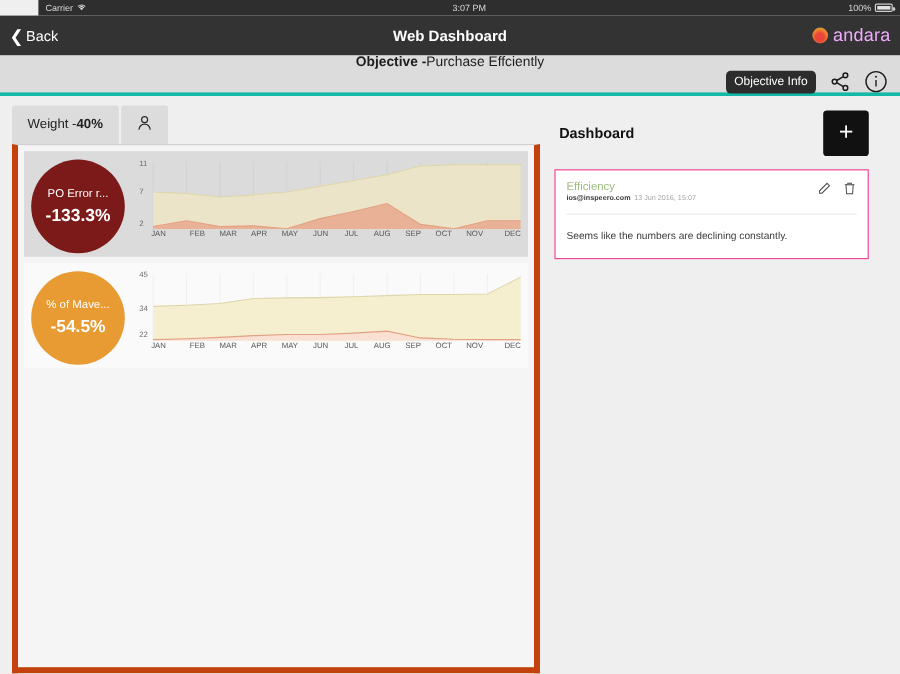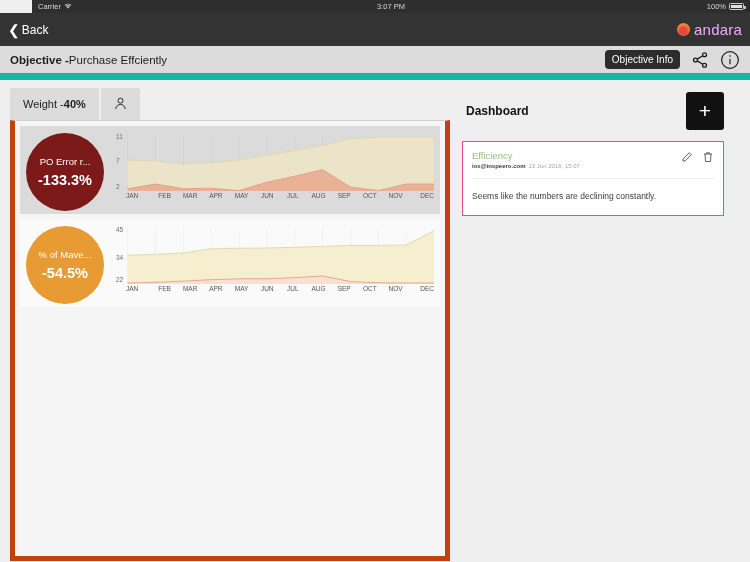--- a/index.html
+++ b/index.html
@@ -37,22 +37,22 @@
     position: absolute; left: 0; right: 0; text-align: center;
     font-size: 12.5px; font-weight: 600; color: #ffffff; pointer-events: none;
   }
   .brand { margin-left: auto; display: flex; align-items: center; gap: 4px; z-index: 2; }
   .brand-dot { width: 13px; height: 13px; border-radius: 50%;
     background: radial-gradient(circle at 48% 62%, #e8453c 0%, #e8453c 33%, #f3842c 60%, #8cc63e 100%); }
   .brand-name { font-size: 15px; color: #f0abfc; letter-spacing: 0.2px; font-weight: 300; }
 
   
   .objbar {
-    height: 34px; background: #dcdcdc; border-bottom: 7px solid #14b8a6;
-    display: flex; align-items: center; padding: 0 10px;
+    height: 34px; background: #dcdcdc; border-bottom: 3px solid #14b8a6;
+    display: flex; align-items: center; padding: 0 10px; flex-direction: column;
   }
   .obj-text { font-size: 11.5px; color: #1d1d1d; }
   .obj-text b { font-weight: 700; }
   .obj-right { margin-left: auto; display: flex; align-items: center; gap: 11px; }
   .tooltip {
     background: #2c2c2c; color: #fff; font-size: 10px;
     padding: 4px 7px; border-radius: 4px; white-space: nowrap; cursor: pointer;
   }
   .icon-btn { cursor: pointer; display:flex; align-items:center; justify-content:center; }
 
@@ -146,20 +146,21 @@
         <i></i>
       </span>
   </div>
 </div>
 
 <div class="navbar">
   <div class="back-btn">
     <span class="back-chev">❮</span>
     <span class="back-label">Back</span>
   </div>
+  <div class="nav-title">Web Dashboard</div>
   <div class="brand">
     <span class="brand-dot"></span>
     <span class="brand-name">andara</span>
   </div>
 </div>
 
 <div class="objbar">
   <div class="obj-text">
     <b>Objective -</b><span>Purchase Effciently</span>
   </div>

